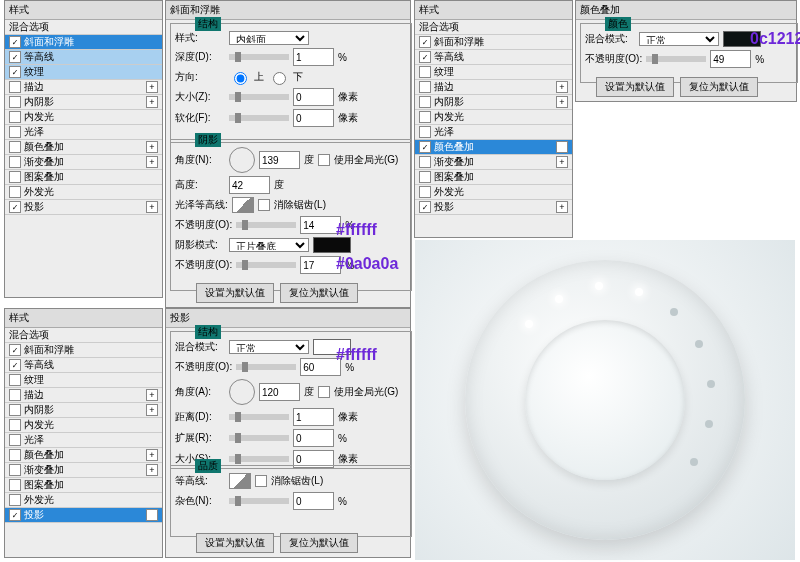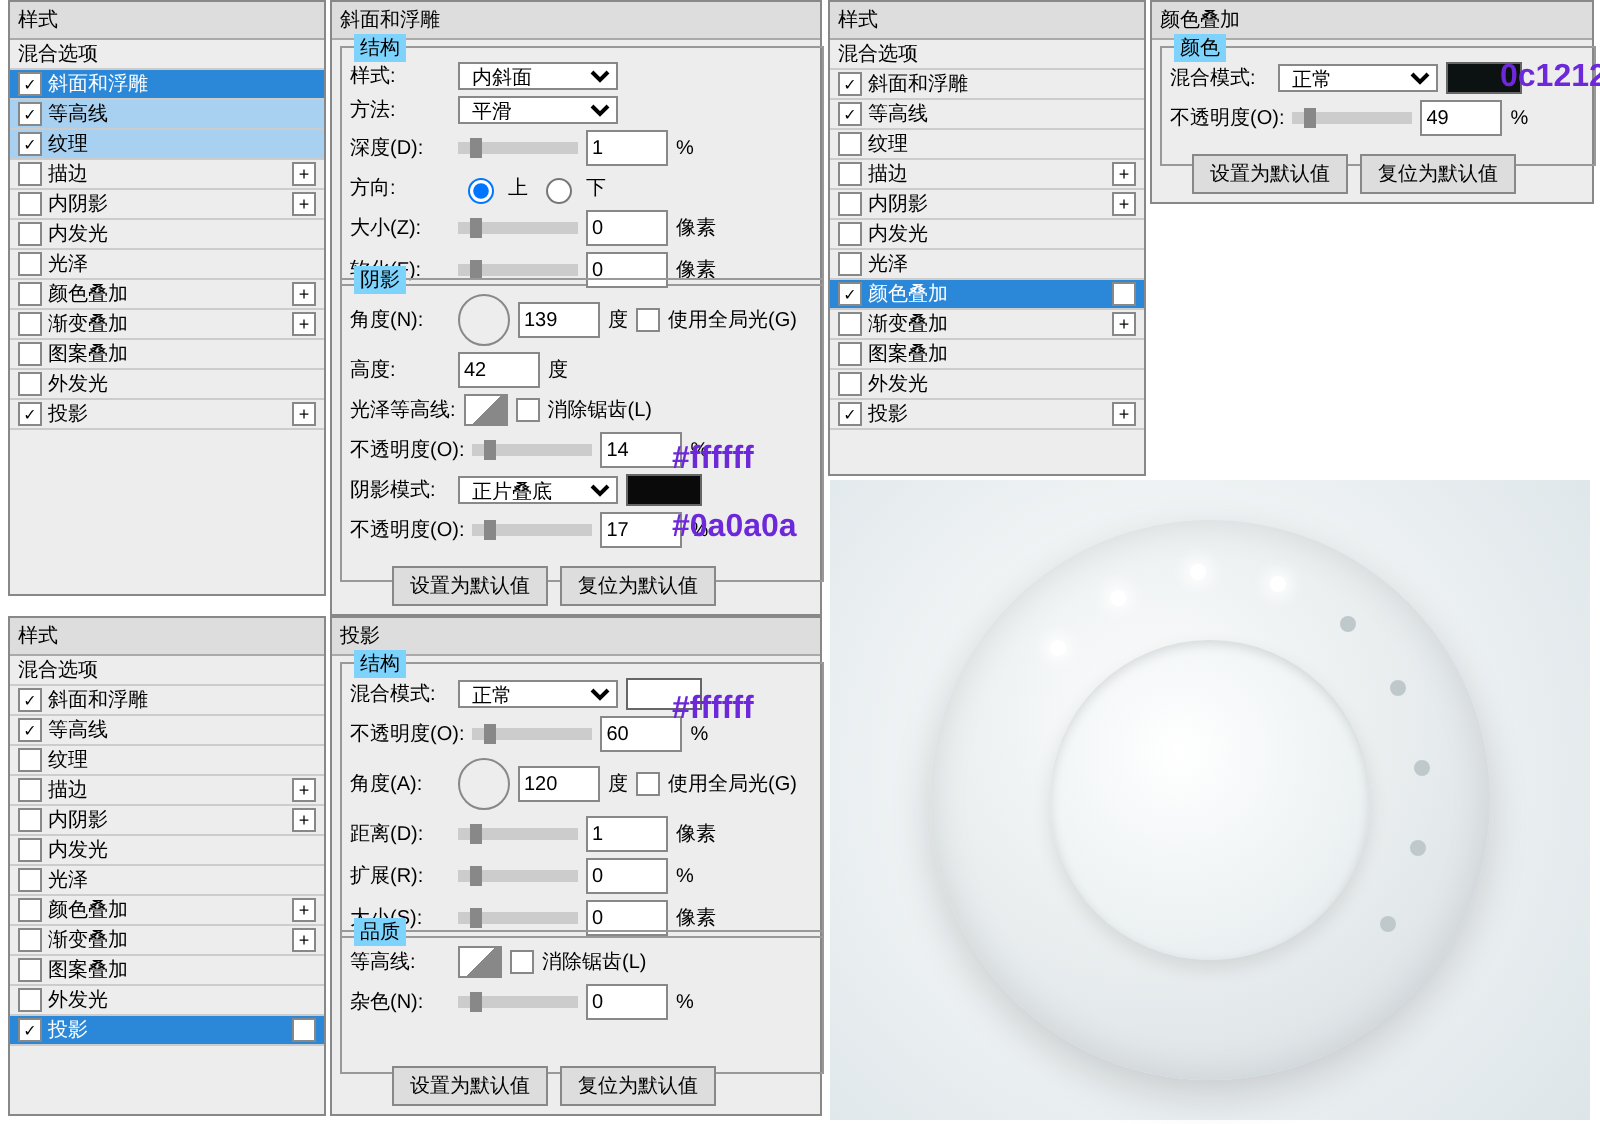--- a/index.html
+++ b/index.html
@@ -8,21 +8,21 @@
 .hdr{background:#ddd;padding:2px 4px;border-bottom:1px solid #aaa;font-size:10px}
 .list{display:flex;flex-direction:column}
 .itm{display:flex;align-items:center;padding:0 4px;border-bottom:1px solid #ccc;min-height:14px;gap:3px}
 .itm.sel{background:#2b88d8;color:#fff}
 .itm.lt{background:#a8d0f0}
 .chk{width:10px;height:10px;border:1px solid #888;background:#fff;display:inline-flex;align-items:center;justify-content:center;font-size:8px}
 .chk.on::after{content:"✓";color:#000}
 .lbl{flex:1}
 .plus{width:10px;height:10px;border:1px solid #888;background:#fff;text-align:center;font-size:9px;line-height:10px}
 .grp{position:absolute;border:1px solid #999;padding:4px}
-.grp .gtl{position:absolute;top:-7px;left:6px;background:#7dd3fc;padding:0 3px}
+.grp .gtl{position:absolute;top:-7px;left:24px;background:#0f766e;padding:0 3px}
 .row{display:flex;align-items:center;gap:4px;margin:3px 0;font-size:10px}
 .row label{min-width:50px;text-align:left}
 select,input[type=text]{border:1px solid #888;background:#fff;font-size:10px;padding:1px 2px;height:14px}
 select{width:80px}
 input[type=text]{width:35px}
 .sld{width:60px;height:6px;background:#ccc;position:relative}
 .sld::after{content:"";position:absolute;top:-2px;left:10%;width:6px;height:10px;background:#888}
 .btn{background:#ddd;border:1px solid #888;padding:2px 8px;font-size:10px}
 .sw{width:36px;height:14px;border:1px solid #666;display:inline-block}
 .note{position:absolute;color:#6d28d9;font-size:16px;font-weight:bold}
@@ -101,24 +101,20 @@
 
 <div class="panel" style="left:165px;top:0;width:244px;height:306px">
 <div class="hdr">斜面和浮雕</div>
 <div class="grp" style="left:4px;top:22px;width:232px;height:110px">
 <span class="gtl">结构</span>
 <div class="row">
           <label>样式:</label>
           <select><option>内斜面</option></select>
         </div>
 <div class="row">
-          <label>方法:</label>
-          <select><option>平滑</option></select>
-        </div>
-<div class="row">
           <label>深度(D):</label>
           <span class="sld"></span>
           <input type="text" value="1" style="">
           <span>%</span>
         </div>
 <div class="row">
           <label>方向:</label>
           <input type="radio" checked="" style="">
           <span>上</span>
           <input type="radio" style="">

